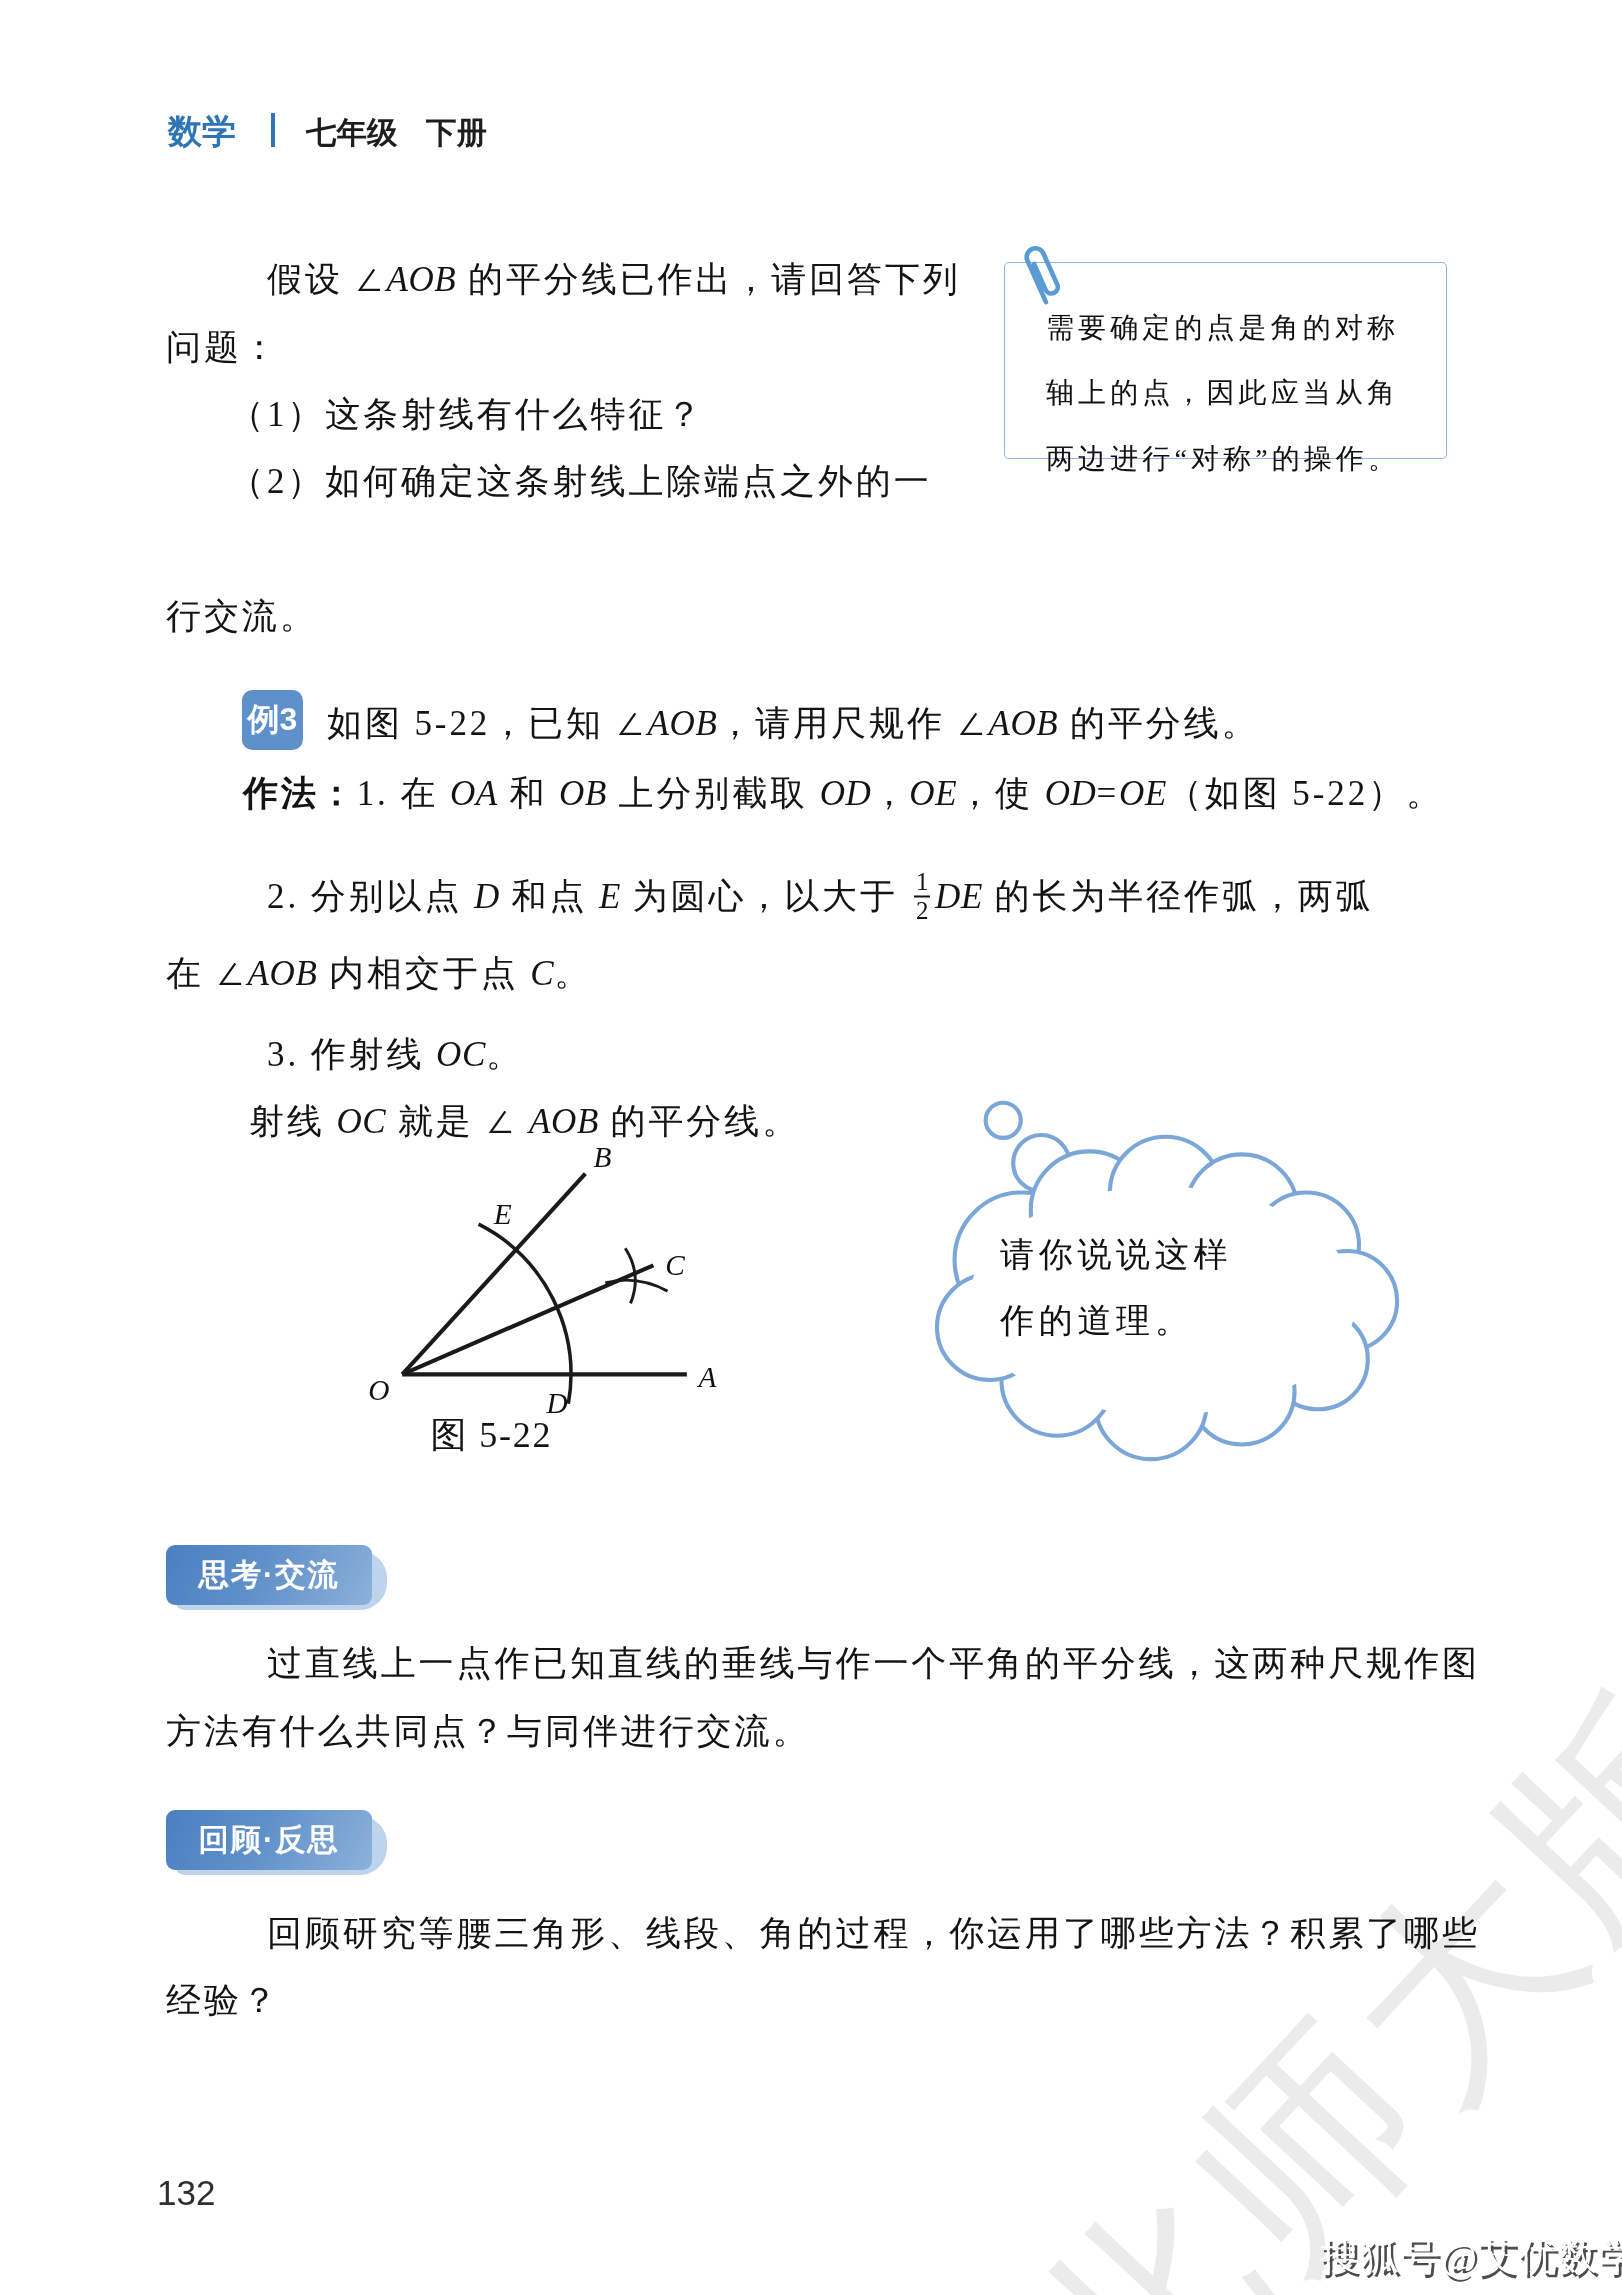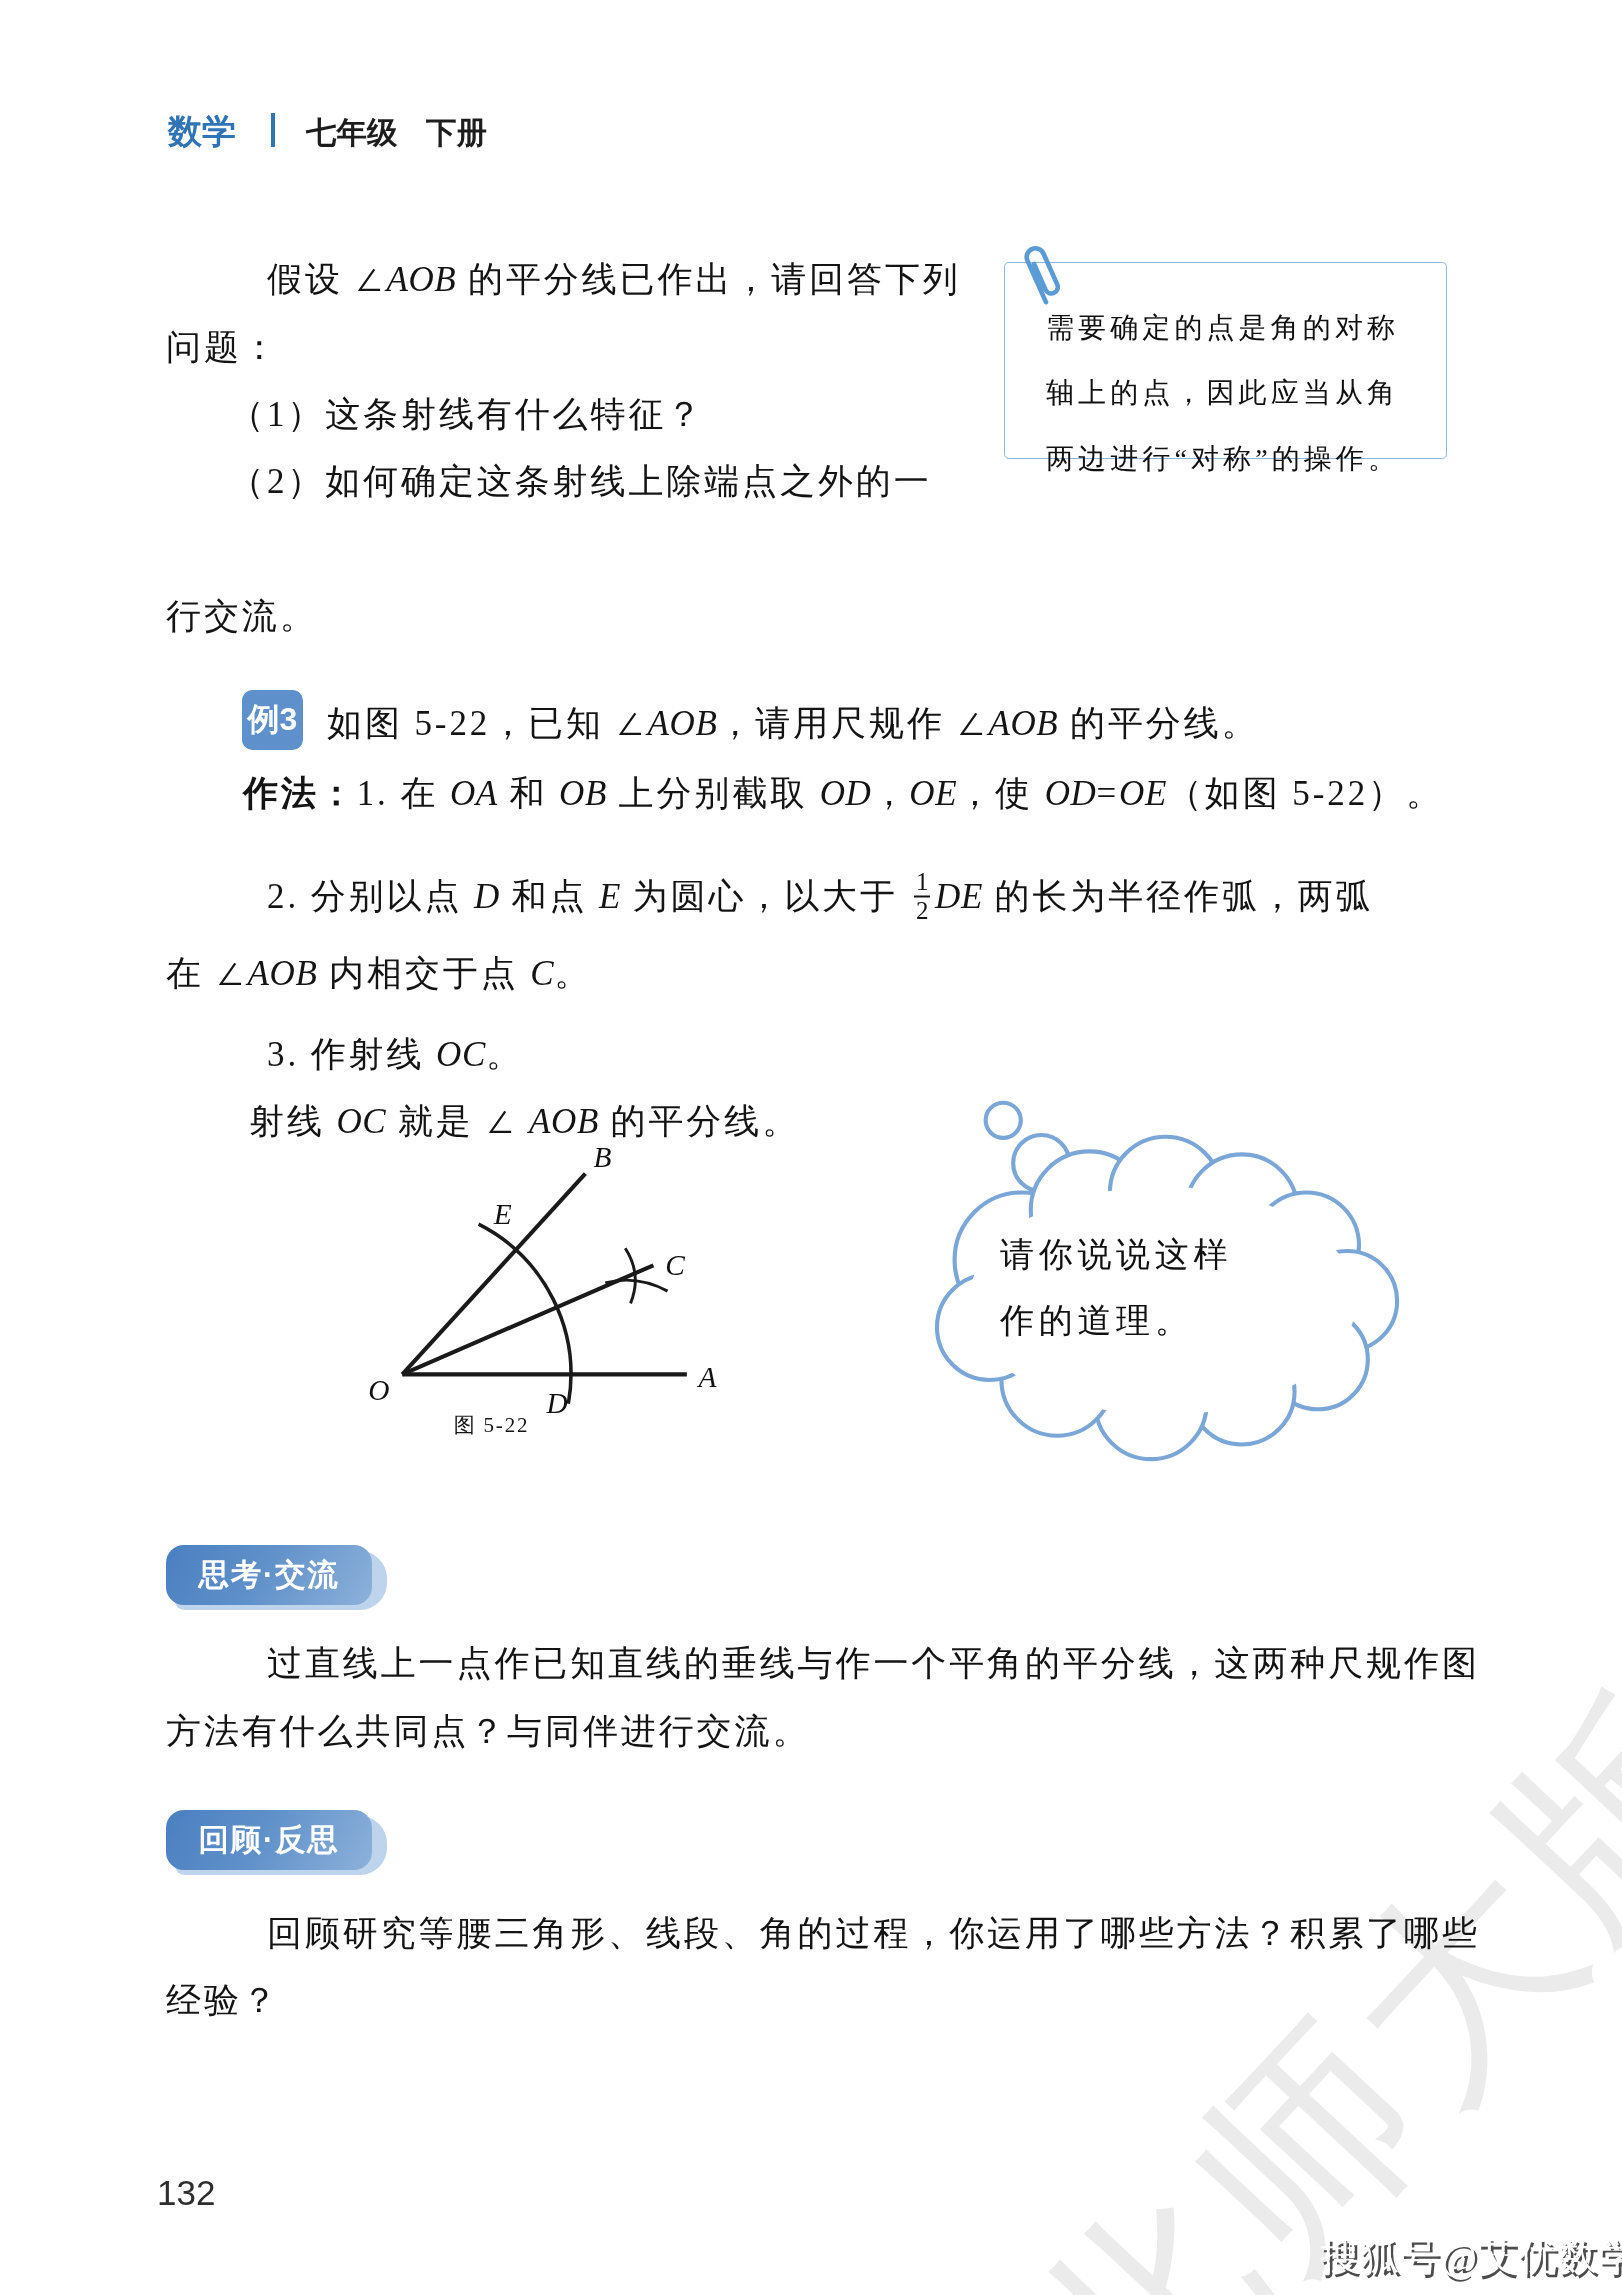--- a/index.html
+++ b/index.html
@@ -28,26 +28,26 @@
             border-radius:4.7px;z-index:2;background:#ffffff;}
   .note-line{position:absolute;left:41px;font-size:28px;letter-spacing:4.1px;white-space:nowrap;color:#111;}
   
   #ex-badge{left:242px;top:690px;width:61px;height:60px;background:#5e90cb;border-radius:10.6px;
             display:flex;align-items:center;justify-content:center;z-index:2;
             font:700 32px "Liberation Sans",sans-serif;color:#fff;}
   
   .sec-badge-wrap{position:absolute;width:246px;height:73px;z-index:2;}
   .sec-badge-light{position:absolute;left:9.4px;top:5.9px;width:212px;height:59px;
                    background:#bed3ec;border-radius:9.4px 27px 27px 9.4px;}
-  .sec-badge{position:absolute;left:0;top:0;width:206px;height:60px;border-radius:18px;
+  .sec-badge{position:absolute;left:0;top:0;width:206px;height:60px;border-radius:9px;
              background:linear-gradient(118deg,#4a7fc0 0%,#5f90c9 45%,#8db1da 100%);
              display:flex;align-items:center;justify-content:center;
              font:700 30.5px "Liberation Sans",sans-serif;color:#ffffff;letter-spacing:1.8px;}
   
-  #fig-caption{left:418px;top:1411px;width:147px;text-align:center;font-size:21px;
+  #fig-caption{left:418px;top:1411px;width:147px;text-align:center;font-size:36px;
                letter-spacing:1.8px;z-index:2;}
   .cloud-line{position:absolute;font-size:34px;letter-spacing:4.7px;white-space:nowrap;z-index:3;color:#111;}
   
   #page-number{left:157px;top:2173px;font:400 35px "Liberation Sans",sans-serif;color:#2e2e2e;z-index:2;}
   #sohu-credit{left:1320px;top:2229px;font-size:39px;letter-spacing:1.2px;color:#ffffff;
                text-shadow:2.9px 3.5px 0 #4c4c4c;white-space:nowrap;z-index:3;}
   svg{display:block;}
 </style>
 </head>
 <body>

